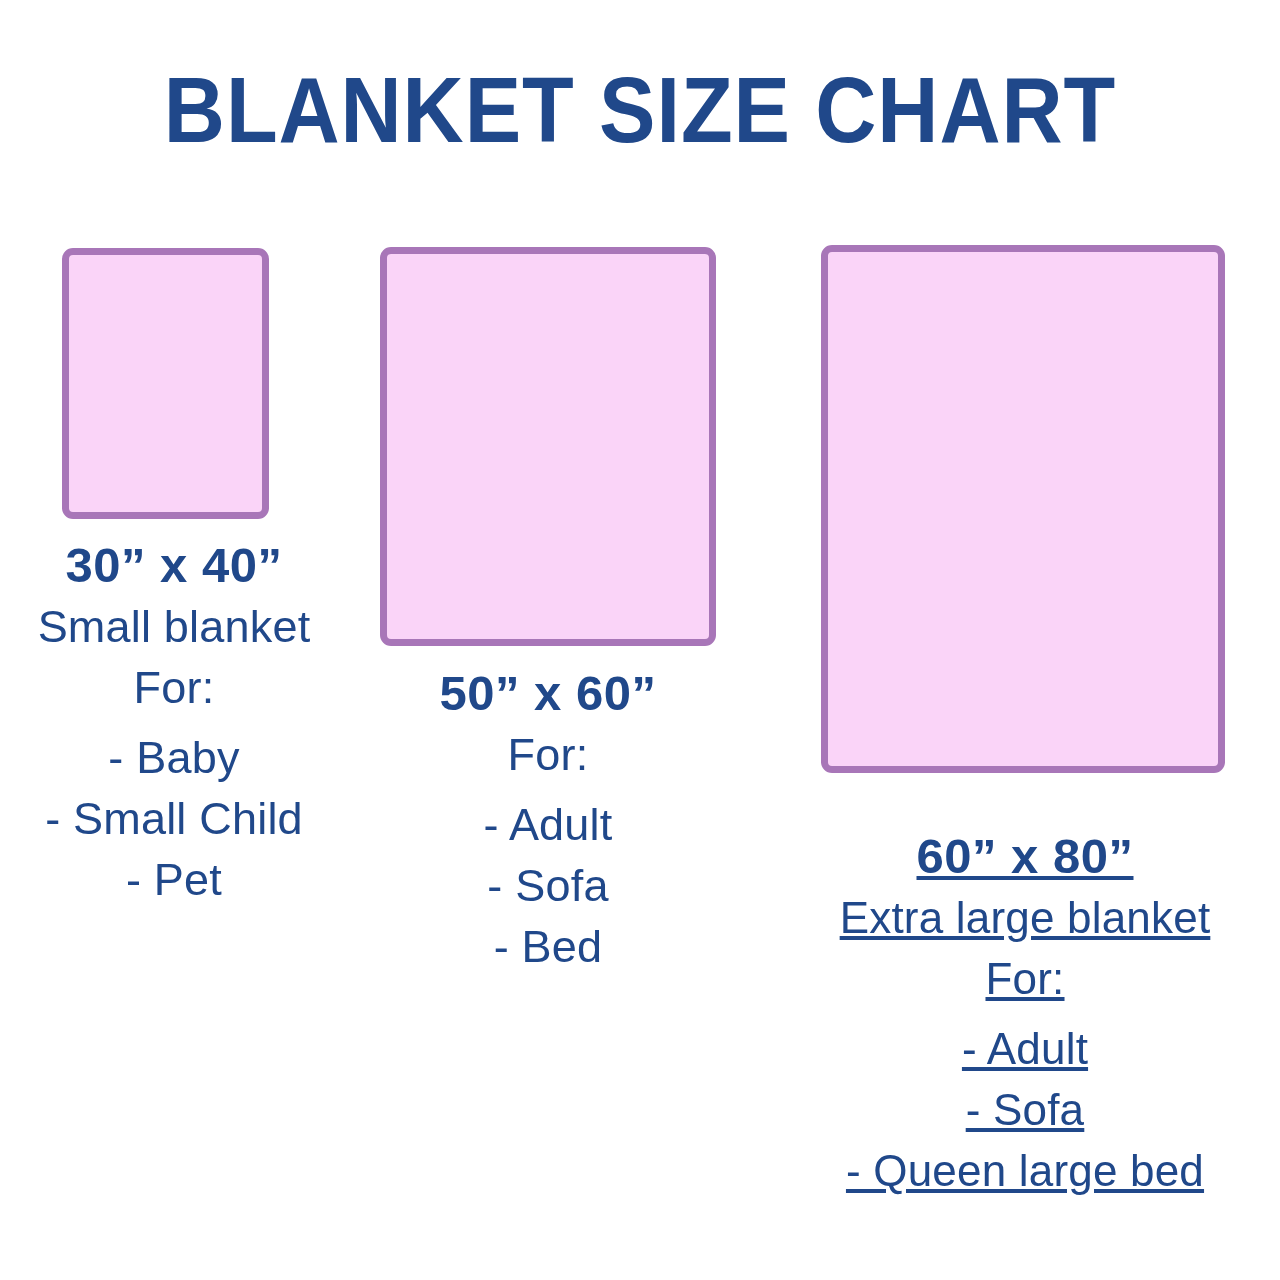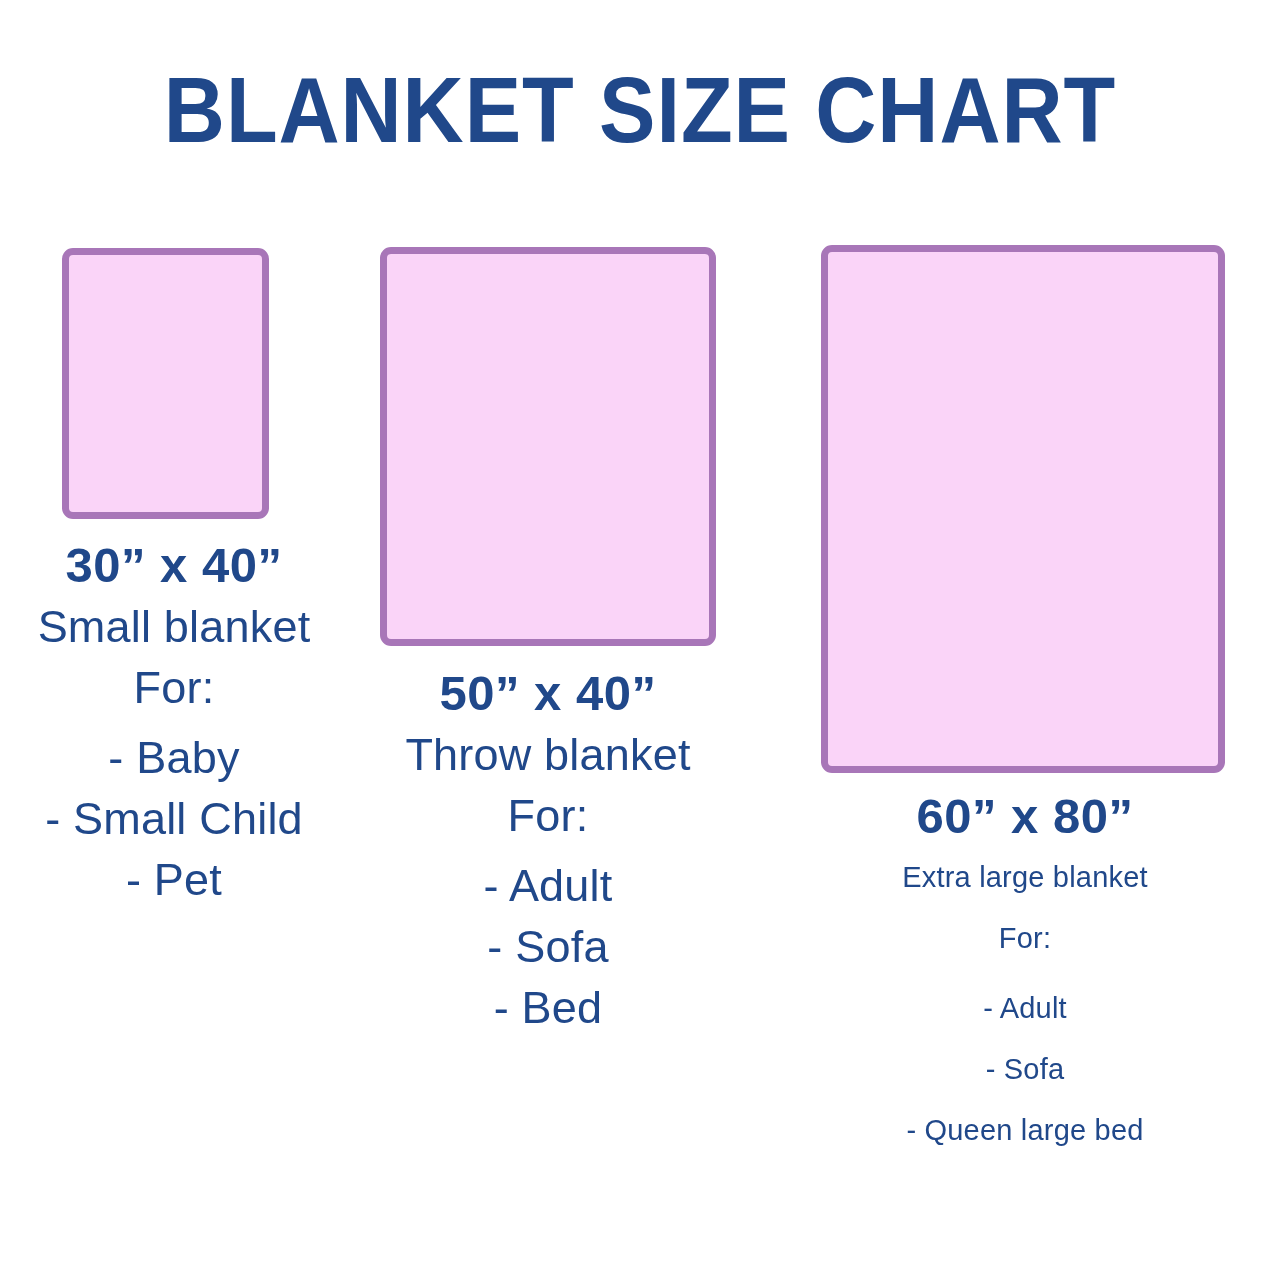--- a/index.html
+++ b/index.html
@@ -53,37 +53,37 @@
   .swatch-xl     { left: 821px; top: 245px; width: 404px; height: 528px; }
 
   
   .info-block {
     position: absolute;
     text-align: center;
     color: #20488a;
   }
   .info-small { left: -12px;  top: 534px; width: 372px; }
   .info-throw { left: 368px;  top: 662px; width: 360px; }
-  .info-xl    { left: 795px;  top: 785px; width: 460px; }
+  .info-xl    { left: 795px;  top: 825px; width: 460px; text-decoration: underline; }
 
   .dims {
     font-weight: 700;
     font-size: 49px;
     line-height: 62px;
     letter-spacing: 0.5px;
     white-space: nowrap;
   }
   .desc-line {
     font-weight: 400;
     font-size: 45px;
     line-height: 61px;
     letter-spacing: 0.2px;
     white-space: nowrap;
   }
-  .info-xl .desc-line { font-size: 29px; }
+  .info-xl .desc-line { font-size: 44px; }
 
   .spacer-gap { height: 9px; }
 </style>
 </head>
 <body>
 
 <div id="canvas">
 
   <div class="chart-title">BLANKET SIZE CHART</div>
 
@@ -95,22 +95,21 @@
     <div class="desc-line">For:</div>
     <div class="spacer-gap"></div>
     <div class="desc-line">- Baby</div>
     <div class="desc-line">- Small Child</div>
     <div class="desc-line">- Pet</div>
   </div>
 
   <div class="swatch swatch-throw"></div>
 
   <div class="info-block info-throw">
-    <div class="dims">50” x 40”</div>
-    <div class="desc-line">Throw blanket</div>
+    <div class="dims">50” x 60”</div>
     <div class="desc-line">For:</div>
     <div class="spacer-gap"></div>
     <div class="desc-line">- Adult</div>
     <div class="desc-line">- Sofa</div>
     <div class="desc-line">- Bed</div>
   </div>
 
   <div class="swatch swatch-xl"></div>
 
   <div class="info-block info-xl">

